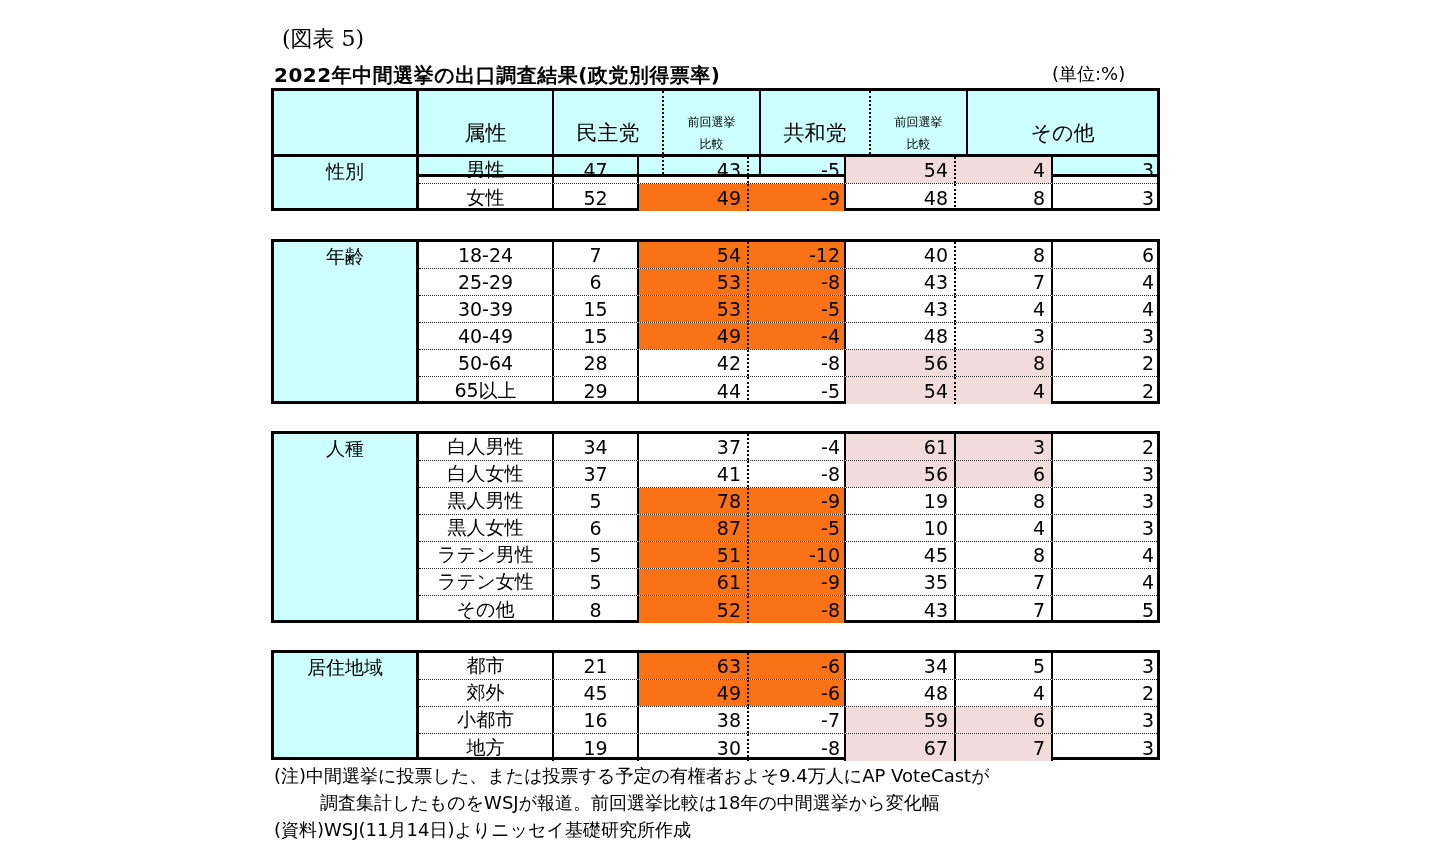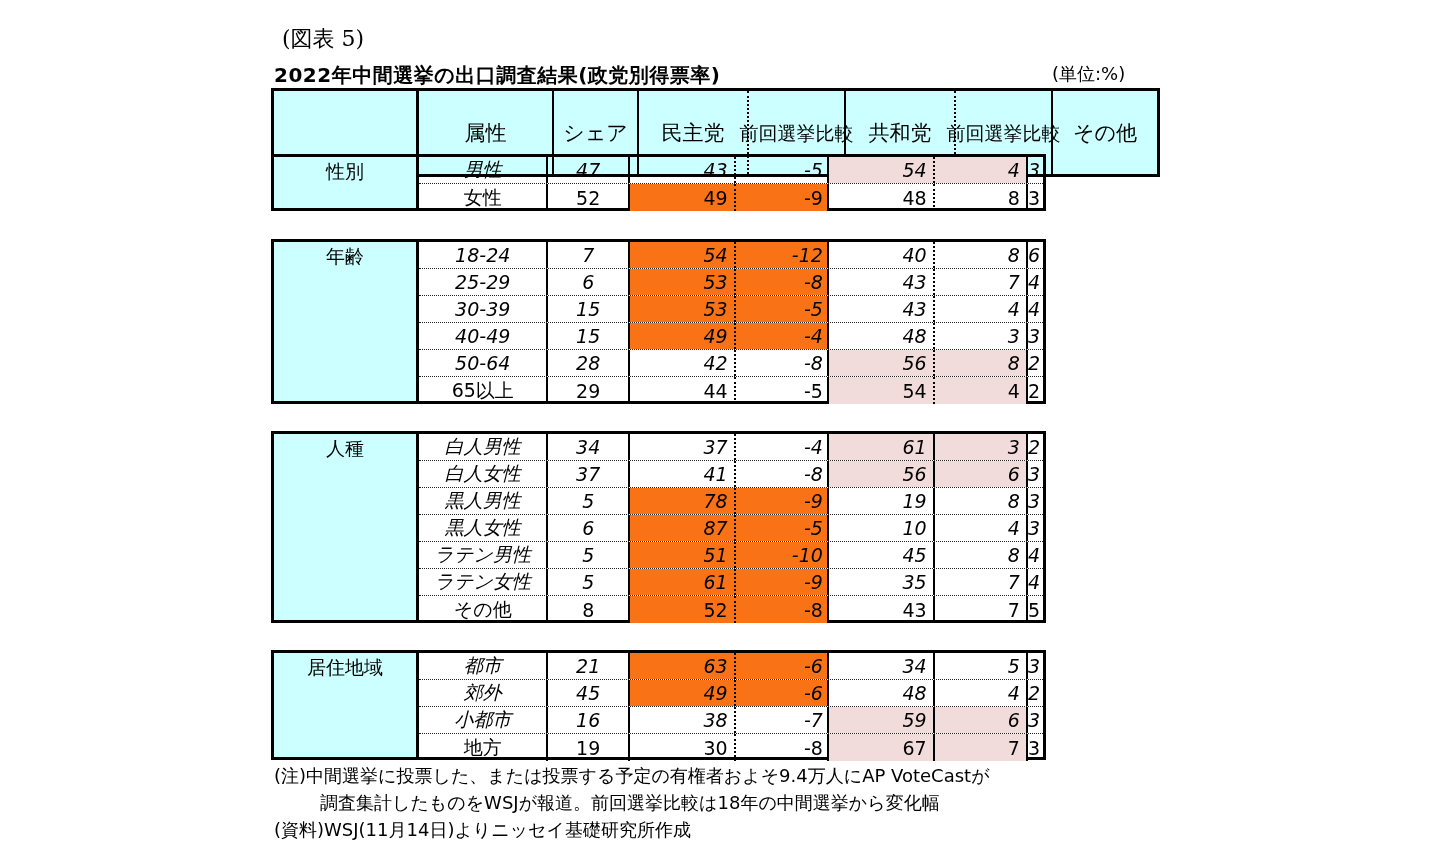--- a/index.html
+++ b/index.html
@@ -1,54 +1,53 @@
 <!DOCTYPE html>
 <html><head>
 <meta charset="utf-8">
 <style>
   html, body { margin:0; padding:0; background:#ffffff; }
   body { width:1432px; height:864px; position:relative; overflow:hidden;
          font-family:"DejaVu Sans", sans-serif; color:#000; }
   .fig-label { position:absolute; left:282px; top:24px; font-family:"DejaVu Serif", serif; font-size:22px; }
   .title { position:absolute; left:274px; top:62px; font-size:20px; font-weight:bold; letter-spacing:0.5px; }
   .unit { position:absolute; left:1052px; top:62px; font-size:18px; }
-  .tbl { position:absolute; left:271px; width:775px; border:3px solid #000; box-sizing:border-box; }
+  .tbl { position:absolute; left:271px; width:889px; border:3px solid #000; box-sizing:border-box; }
   .row { display:flex; height:27px; box-sizing:border-box; }
-  .row.dotted-bottom { border-bottom:1.5px dotted #222;font-style:italic; }
+  .row.dotted-bottom { border-bottom:1.5px dotted #222; }
   .cell { box-sizing:border-box; height:100%; display:flex; align-items:center; font-size:19px; white-space:nowrap; }
   .c-cat { width:145px; justify-content:center; align-items:flex-start; padding-top:2px; border-right:3px solid #000; background:#ccffff; }
   .c-attr { width:135px; justify-content:center; border-right:2px solid #000; }
   .c-share { width:85px; justify-content:center; border-right:2px solid #000; }
   .c-dem { width:110px; justify-content:flex-end; padding-right:6px; border-right:2px dotted #000; }
   .c-demchg { width:97px; justify-content:flex-end; padding-right:4px; border-right:2px solid #000; }
   .c-rep { width:110px; justify-content:flex-end; padding-right:6px; border-right:2px dotted #000; }
   .c-rep.solid { border-right:2px solid #000; }
   .c-repchg { width:97px; justify-content:flex-end; padding-right:6px; border-right:2px solid #000; }
   .c-oth { flex:1; justify-content:flex-end; padding-right:3px; }
   .blue { background:#f97316; }
   .pink { background:#f2dcdb; }
   .hdr { position:absolute; left:271px; top:88px; width:889px; height:89px; border:3px solid #000; box-sizing:border-box; display:flex; background:#ccffff; }
   .hdr .cell { height:100%; justify-content:center; font-size:21px; }
-  .hdr .small { font-size:19px; flex-direction:row; line-height:22px; }
+  .hdr .small { font-size:12px; flex-direction:column; line-height:22px; }
   .cat-col { position:absolute; left:0; top:0; bottom:0; width:145px; background:#ccffff; border-right:3px solid #000; box-sizing:border-box; display:flex; justify-content:center; padding-top:2px; font-size:19px; }
   .rows { margin-left:145px; }
   .notes { position:absolute; left:274px; top:762px; font-size:18px; line-height:27px; }
   .notes .indent { padding-left:46px; }
 </style>
 </head>
 <body>
 
 <div class="fig-label">(図表 5)</div>
 <div class="title">2022年中間選挙の出口調査結果(政党別得票率)</div>
 <div class="unit">(単位:%)</div>
 
 <div class="hdr">
   <div class="cell c-cat" style="border-right:3px solid #000;"></div>
   <div class="cell c-attr" style="justify-content:center;">属性</div>
-  <div class="cell c-share" style="justify-content:center;">シェア</div>
   <div class="cell c-dem" style="justify-content:center;padding:6px;">民主党</div>
   <div class="cell c-demchg small" style="justify-content:center;padding:0;">
     <span>前回選挙</span>
     <span>比較</span>
   </div>
   <div class="cell c-rep" style="justify-content:center;padding:16px;">共和党</div>
   <div class="cell c-repchg small" style="justify-content:center;padding:0;">
     <span>前回選挙</span>
     <span>比較</span>
   </div>

